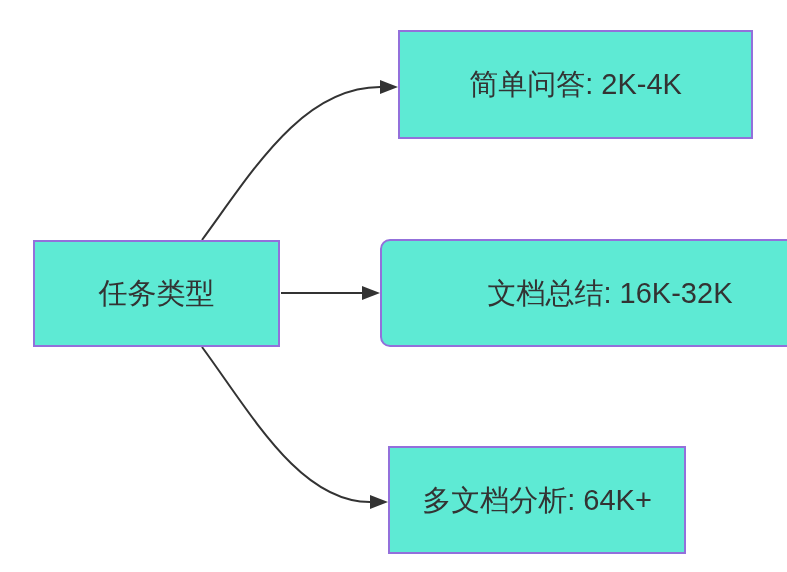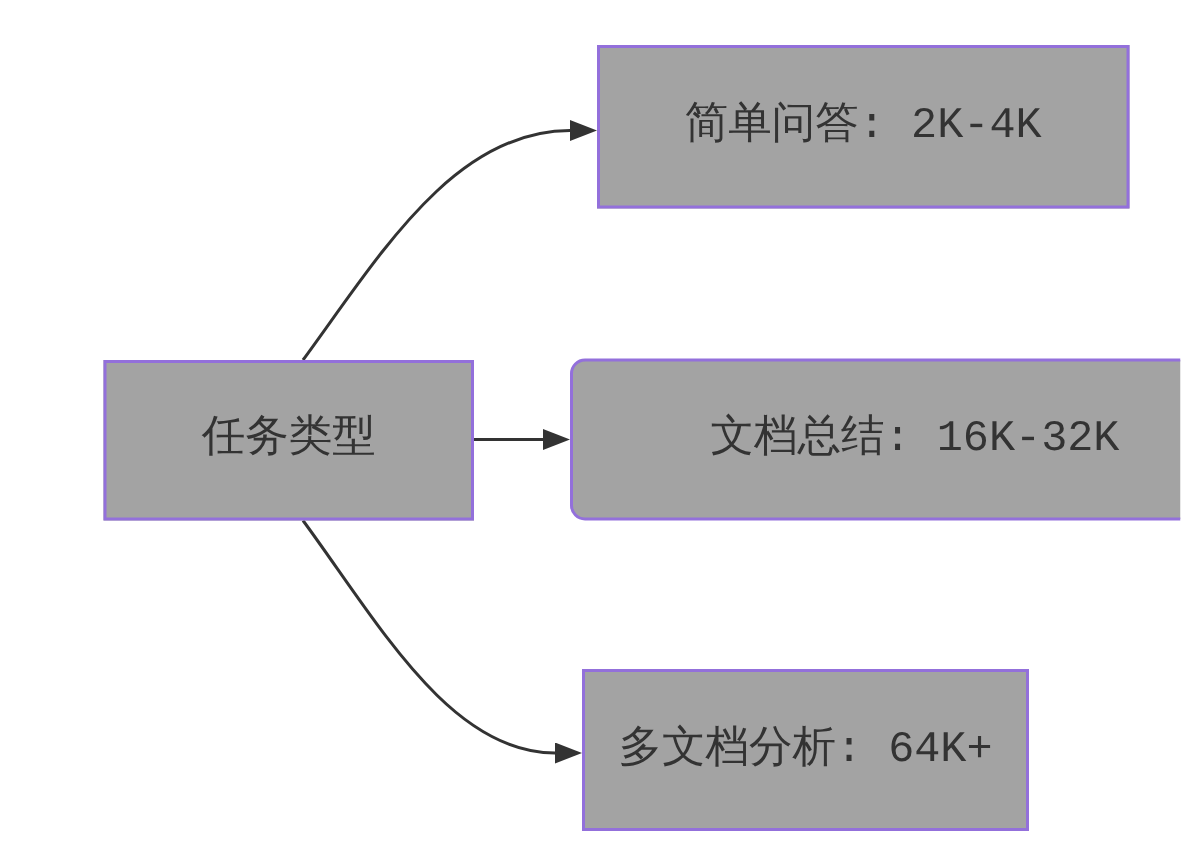--- a/index.html
+++ b/index.html
@@ -23,33 +23,32 @@
     height: 572px;
   }
   .edge-path {
     fill: none;
     stroke: #333333;
     stroke-width: 2px;
   }
   .node {
     position: absolute;
     box-sizing: border-box;
-    background: #a3a3a3;
+    background: #5eead4;
     border: 2px solid #9370DB;
     display: flex;
     align-items: center;
     justify-content: center;
     color: #333333;
     font-size: 29px;
     line-height: 1.2;
     white-space: nowrap;
     text-align: center;
-    font-family: Liberation Mono, monospace;
   }
-  .node-task      { left: 33px;  top: 240px; width: 247px; height: 107px; margin-left: 36px; }
+  .node-task      { left: 33px;  top: 240px; width: 247px; height: 107px; }
   .node-simple-qa { left: 398px; top: 30px;  width: 355px; height: 109px; }
   .node-doc-sum   { left: 380px; top: 239px; width: 460px; height: 108px; border-radius: 10px; }
   .node-multi-doc { left: 388px; top: 446px; width: 298px; height: 108px; }
 </style>
 </head>
 <body>
 
 <div class="canvas">
 
   <svg class="edges-layer" width="787" height="572" viewBox="0 0 787 572" xmlns="http://www.w3.org/2000/svg">

